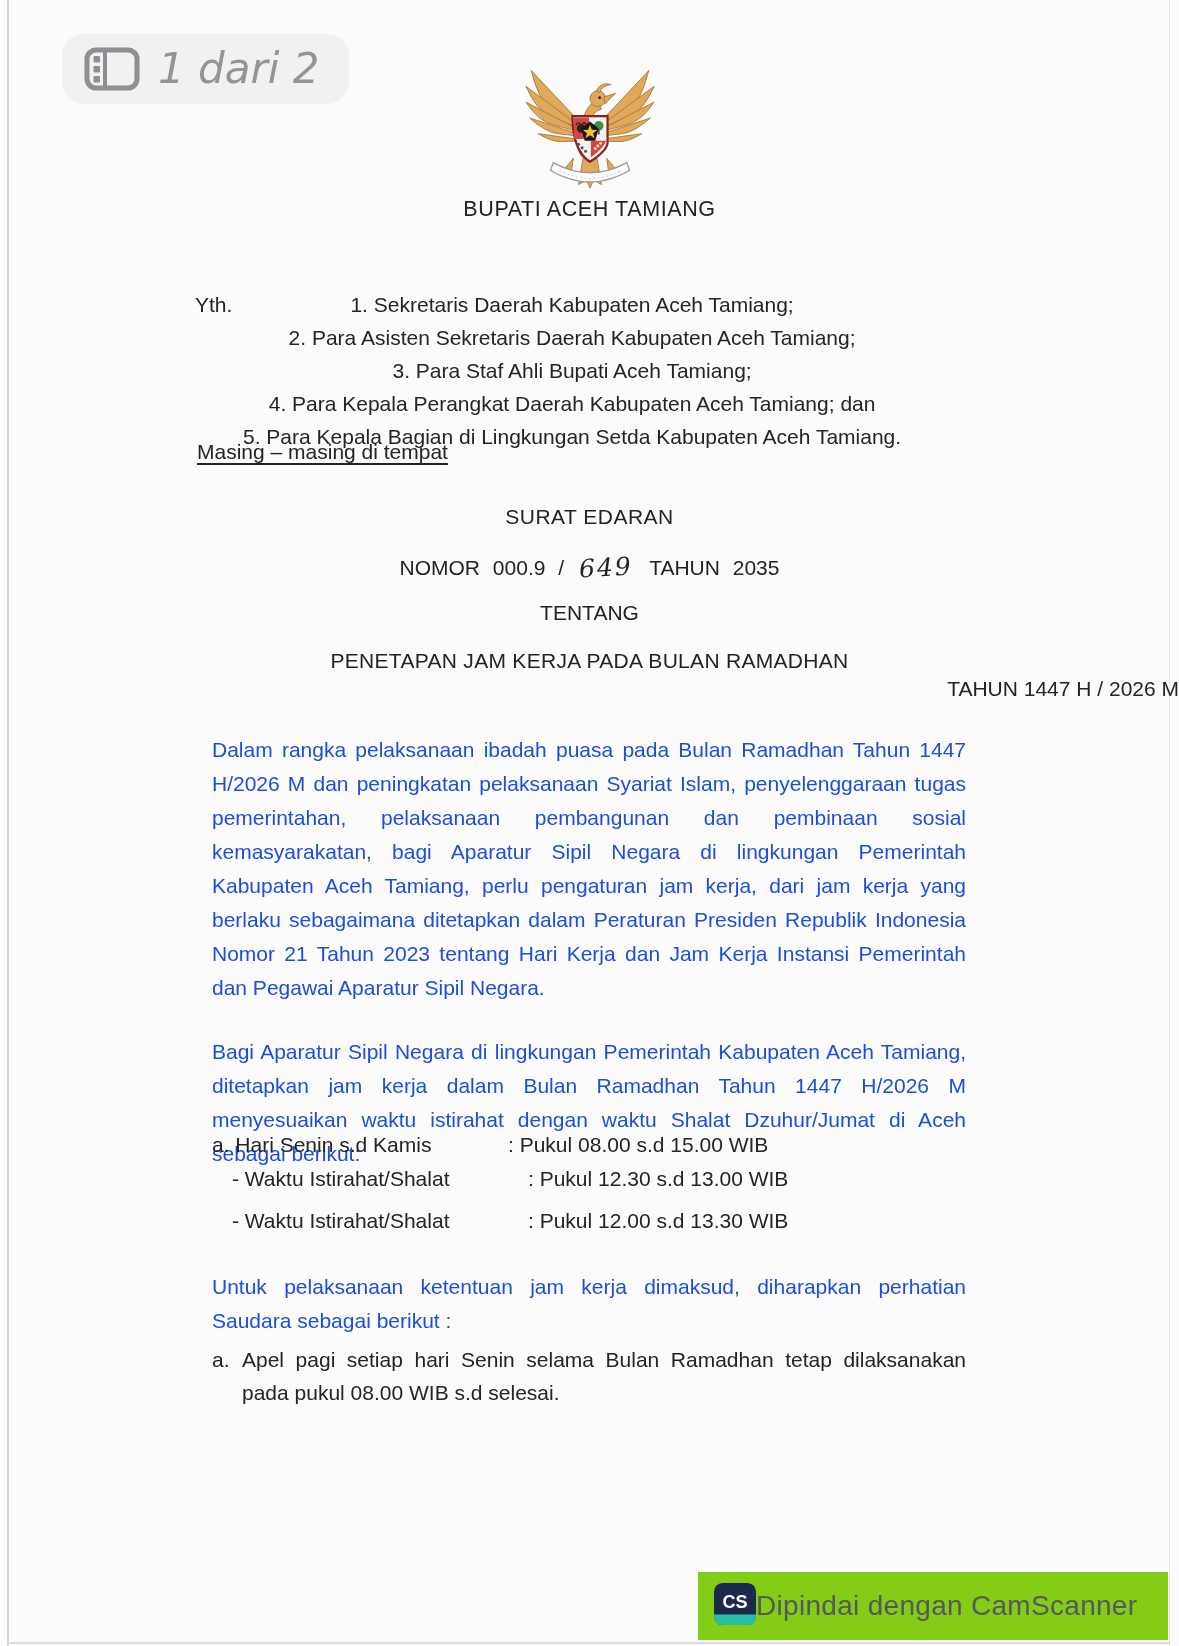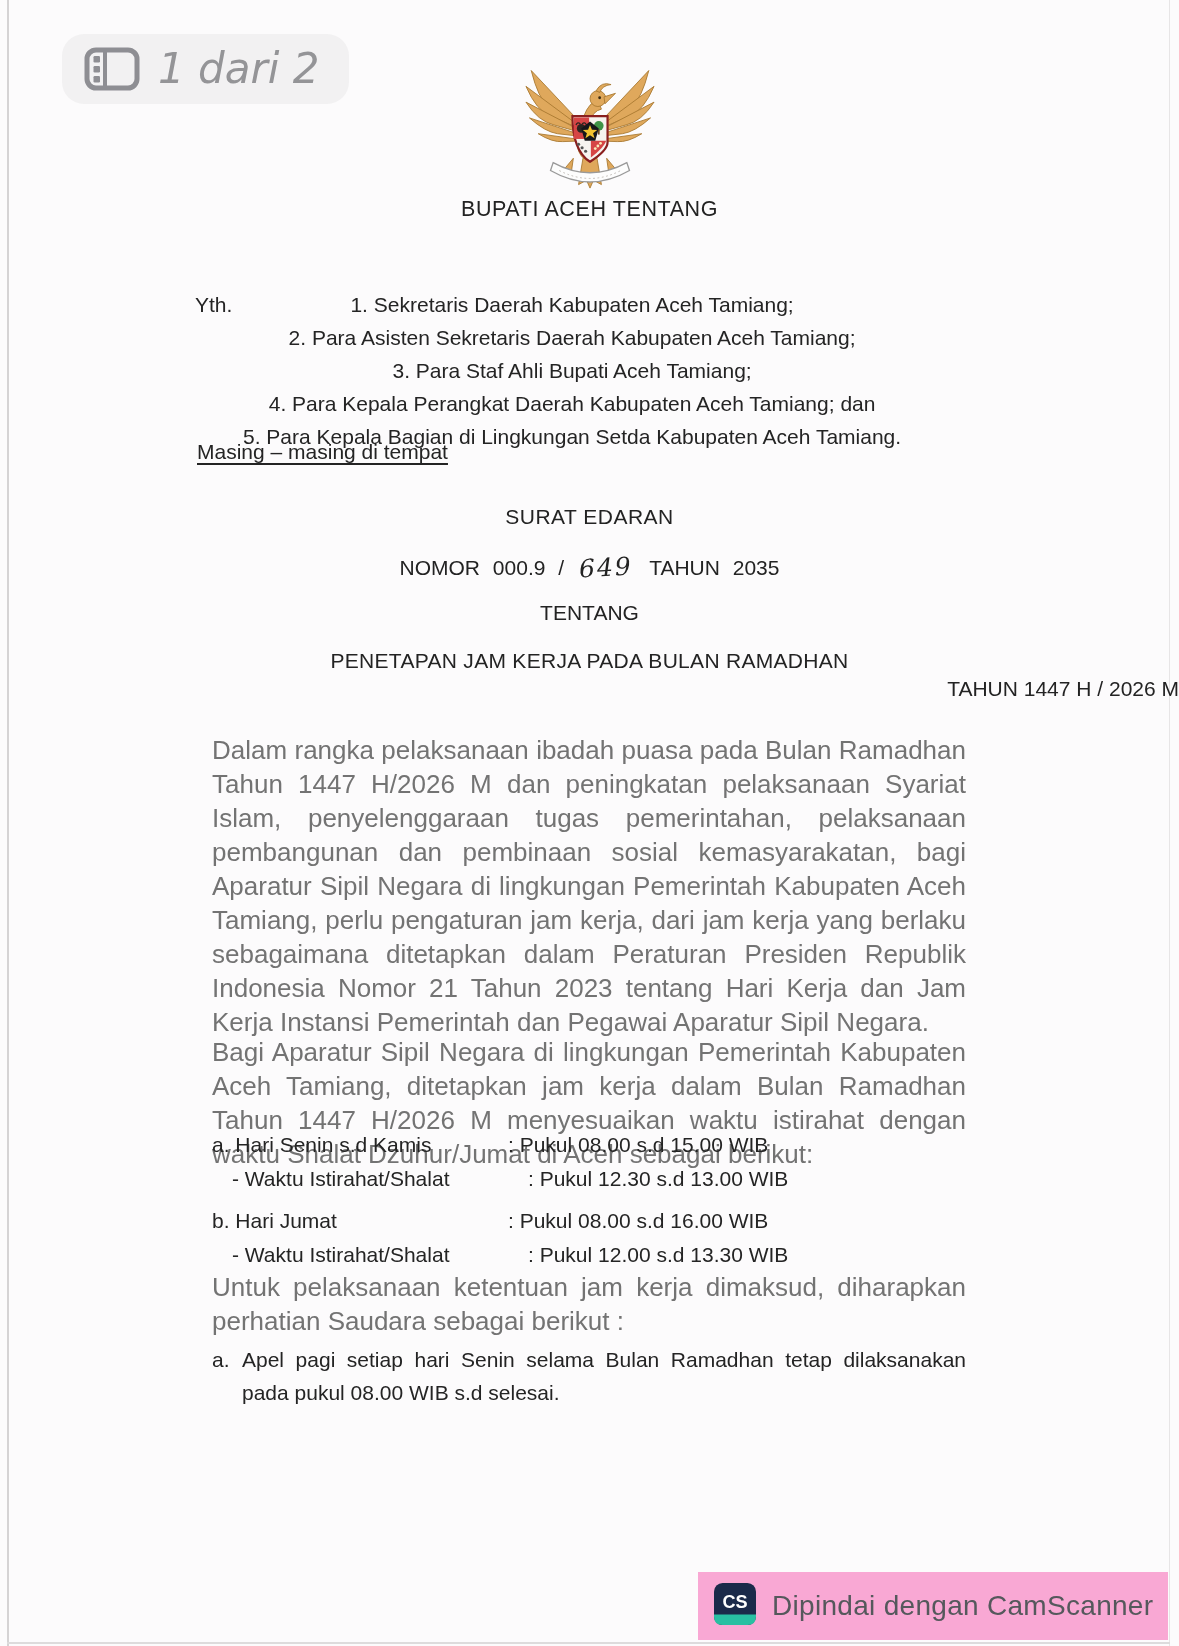--- a/index.html
+++ b/index.html
@@ -61,21 +61,21 @@
     font-style:italic;
     font-size:25px;
     letter-spacing:2px;
     transform:rotate(-3deg) translateY(1px);
     margin:0 4px 0 2px;
   }
 
   
   .para {
     position:absolute; left:212px; width:754px;
-    font-size:26px; line-height:34px; color:#737373;
+    font-size:21px; line-height:34px; color:#1d4ed8;
     text-align:justify;
   }
   .p1 { top:733px; }
   .p2 { top:1035px; }
   .p3 { top:1270px; }
 
   
   .schedule { position:absolute; left:212px; top:1128px; width:754px; font-size:21px; color:#242424; }
   .sched-row { display:flex; line-height:34px; }
   .sched-row.sub .sched-label { padding-left:20px; }
@@ -86,22 +86,22 @@
   .item-a {
     position:absolute; left:212px; top:1343px; width:754px;
     display:flex; font-size:21px; line-height:33px; color:#242424;
   }
   .item-a .marker { width:30px; flex:0 0 30px; }
   .item-a .item-text { flex:1; text-align:justify; }
 
   
   .cs-footer {
     position:absolute; left:698px; top:1572px; width:470px; height:68px;
-    background:#f9a8d4;
-    display:flex; align-items:center; gap:16px;
+    background:#84cc16;
+    display:flex; align-items:center; 
     padding-left:16px; box-sizing:border-box;
   }
   .cs-footer .cs-text {
     font-size:28px; color:#55585c; letter-spacing:.3px;
   }
 </style>
 </head>
 <body>
 
 <div class="stage">
@@ -172,21 +172,21 @@
       <circle cx="81" cy="101" r="1.6" fill="#fbe9b8"></circle>
 
       <path d="M75,70 L85,78 L81,92 L69,92 L65,78 Z" fill="#16161a"></path>
       <path d="M75,74 L77.2,79.6 L83.2,79.8 L78.5,83.4 L80.2,89.2 L75,85.8 L69.8,89.2 L71.5,83.4 L66.8,79.8 L72.8,79.6 Z" fill="#f2c230"></path>
 
       <path d="M30,126 Q75,152 120,126 L117,117 Q75,140 33,117 Z" fill="#fdfdfd" stroke="#9a9a9a" stroke-width="1.5"></path>
       <path d="M40,126 Q75,144 110,126" stroke="#b9b4ae" stroke-width="1" fill="none" stroke-dasharray="2,3"></path>
     </svg>
   </div>
 
-  <div class="letterhead-title">BUPATI ACEH TENTANG</div>
+  <div class="letterhead-title">BUPATI ACEH TAMIANG</div>
 
   <div class="addressees">
     <div class="addr-row">
       <div class="addr-label">Yth.</div>
       <div class="addr-items">
         <div>1. Sekretaris Daerah Kabupaten Aceh Tamiang;</div>
         <div>2. Para Asisten Sekretaris Daerah Kabupaten Aceh Tamiang;</div>
         <div>3. Para Staf Ahli Bupati Aceh Tamiang;</div>
         <div>4. Para Kepala Perangkat Daerah Kabupaten Aceh Tamiang; dan</div>
         <div>5. Para Kepala Bagian di Lingkungan Setda Kabupaten Aceh Tamiang.</div>
@@ -212,24 +212,20 @@
   <div class="schedule">
     <div class="sched-row">
       <div class="sched-label">a. Hari Senin s.d Kamis</div>
       <div class="sched-value">: Pukul 08.00 s.d 15.00 WIB</div>
     </div>
     <div class="sched-row sub">
       <div class="sched-label">- Waktu Istirahat/Shalat</div>
       <div class="sched-value">: Pukul 12.30 s.d 13.00 WIB</div>
     </div>
     <div class="sched-gap"></div>
-    <div class="sched-row">
-      <div class="sched-label">b. Hari Jumat</div>
-      <div class="sched-value">: Pukul 08.00 s.d 16.00 WIB</div>
-    </div>
     <div class="sched-row sub">
       <div class="sched-label">- Waktu Istirahat/Shalat</div>
       <div class="sched-value">: Pukul 12.00 s.d 13.30 WIB</div>
     </div>
   </div>
 
   <div class="para p3">Untuk pelaksanaan ketentuan jam kerja dimaksud, diharapkan perhatian Saudara sebagai berikut :</div>
 
   <div class="item-a">
     <span class="marker">a.</span>

